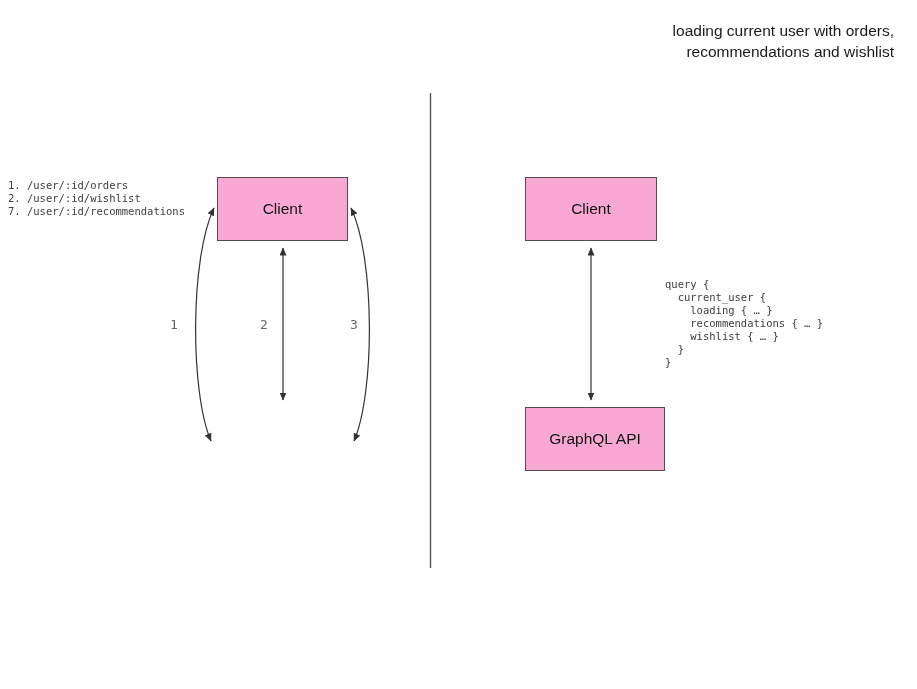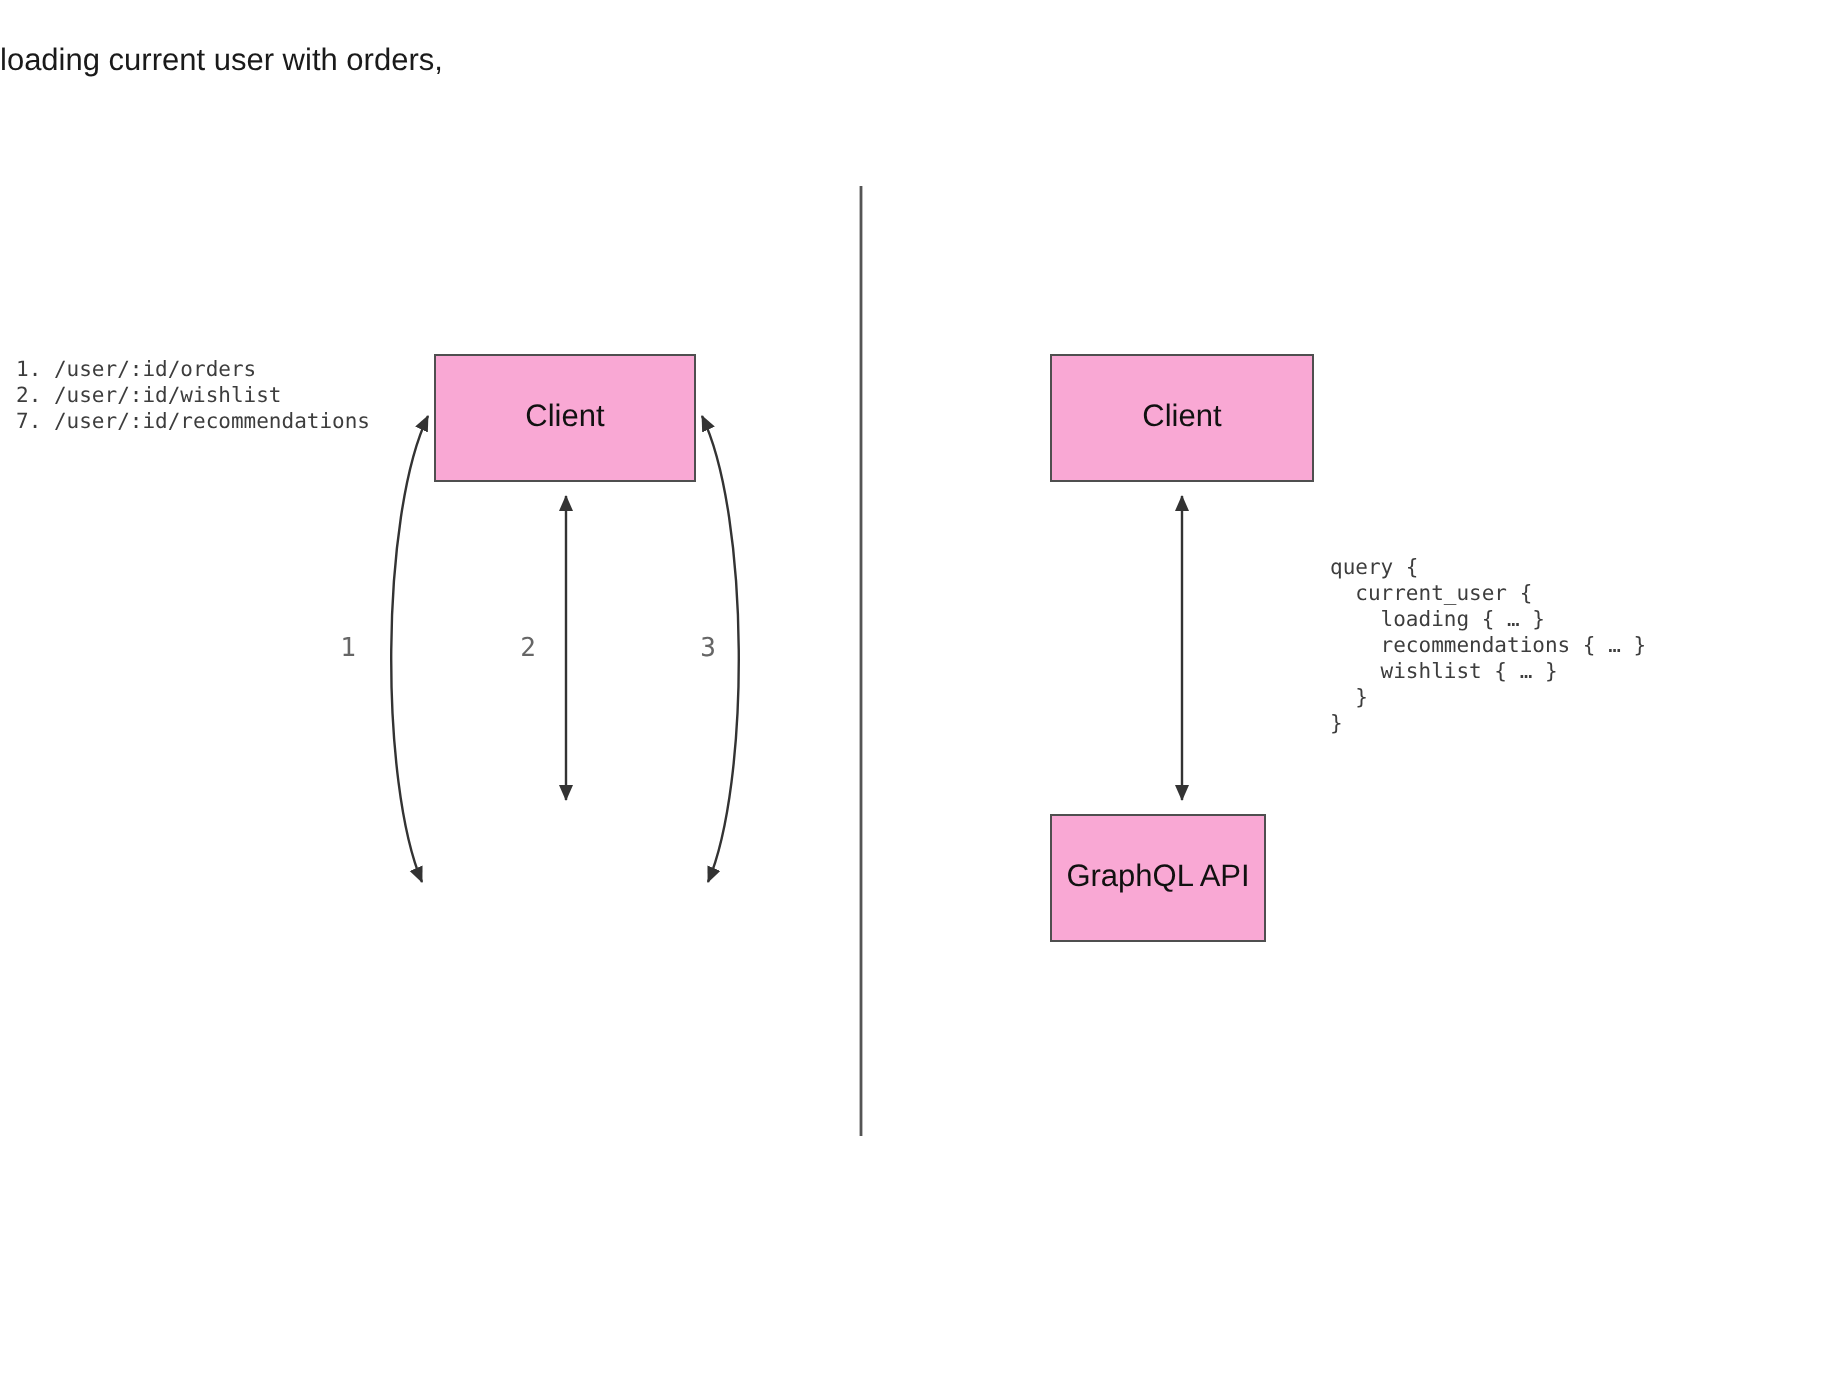--- a/index.html
+++ b/index.html
@@ -15,24 +15,25 @@
     position: relative;
     width: 917px;
     height: 689px;
     background: #ffffff;
   }
   .title {
     position: absolute;
     left: 0;
     top: 20px;
     width: 866px;
-    text-align: left;
+    text-align: right;
     font-size: 15.5px;
     line-height: 21px;
     color: #1a1a1a;
+    padding-left: 28px;
   }
   svg.overlay {
     position: absolute;
     left: 0;
     top: 0;
     width: 917px;
     height: 689px;
   }
   .node {
     position: absolute;
@@ -43,21 +44,21 @@
     box-sizing: border-box;
     display: flex;
     align-items: center;
     justify-content: center;
     font-size: 15.5px;
     color: #111111;
   }
   .node-client-left  { left: 217px; top: 177px; }
   .node-rest         { left: 217px; top: 407px; }
   .node-client-right { left: 525px; top: 177px; width: 132px; }
-  .node-graphql      { left: 525px; top: 407px; width: 108px; }
+  .node-graphql      { left: 525px; top: 407px; width: 140px; }
   .mono {
     font-family: "DejaVu Sans Mono", "Liberation Mono", monospace;
     font-size: 10.5px;
     line-height: 13px;
     color: #3d3d3d;
     white-space: pre;
   }
   .endpoints {
     position: absolute;
     left: 8px;
@@ -80,20 +81,21 @@
   .num-2 { left: 254px; top: 317px; }
   .num-3 { left: 344px; top: 317px; }
 </style>
 </head>
 <body>
 
 <div class="stage">
 
   <div class="title">
     <div>loading current user with orders,</div>
+    <div>recommendations and wishlist</div>
   </div>
 
   <svg class="overlay" viewBox="0 0 917 689">
     <defs>
       <marker id="ah" markerWidth="10" markerHeight="9" refX="7.5" refY="3.5" orient="auto-start-reverse" markerUnits="userSpaceOnUse">
         <path d="M0,0 L8,3.5 L0,7 Z" fill="#333333"></path>
       </marker>
     </defs>
 
     <line x1="430.5" y1="93" x2="430.5" y2="568" stroke="#555555" stroke-width="1.4"></line>

